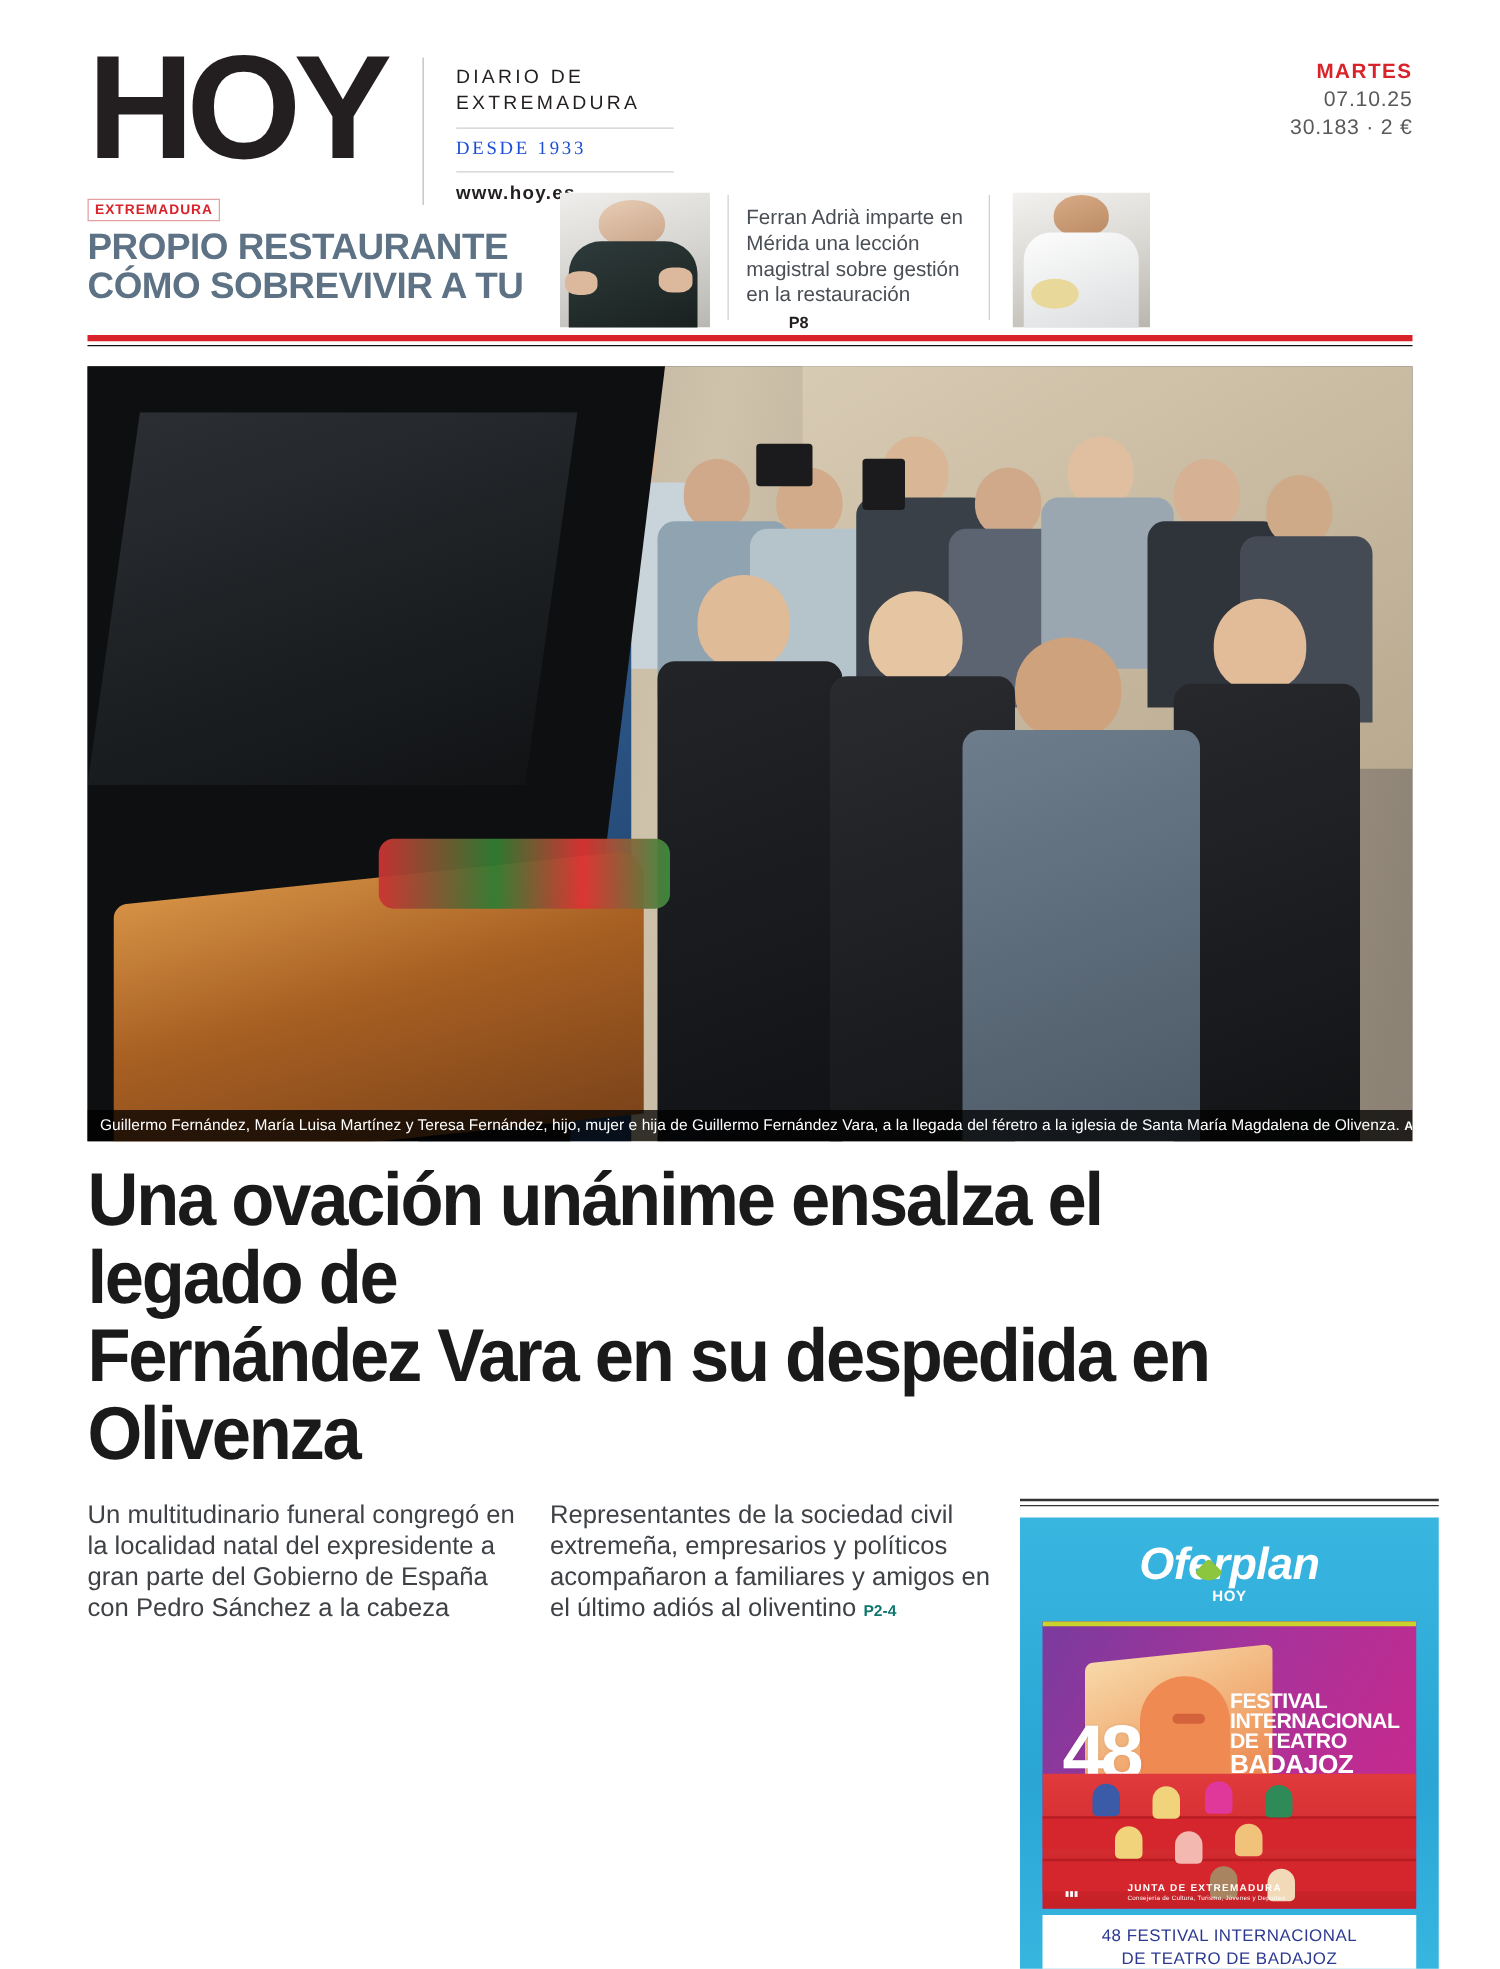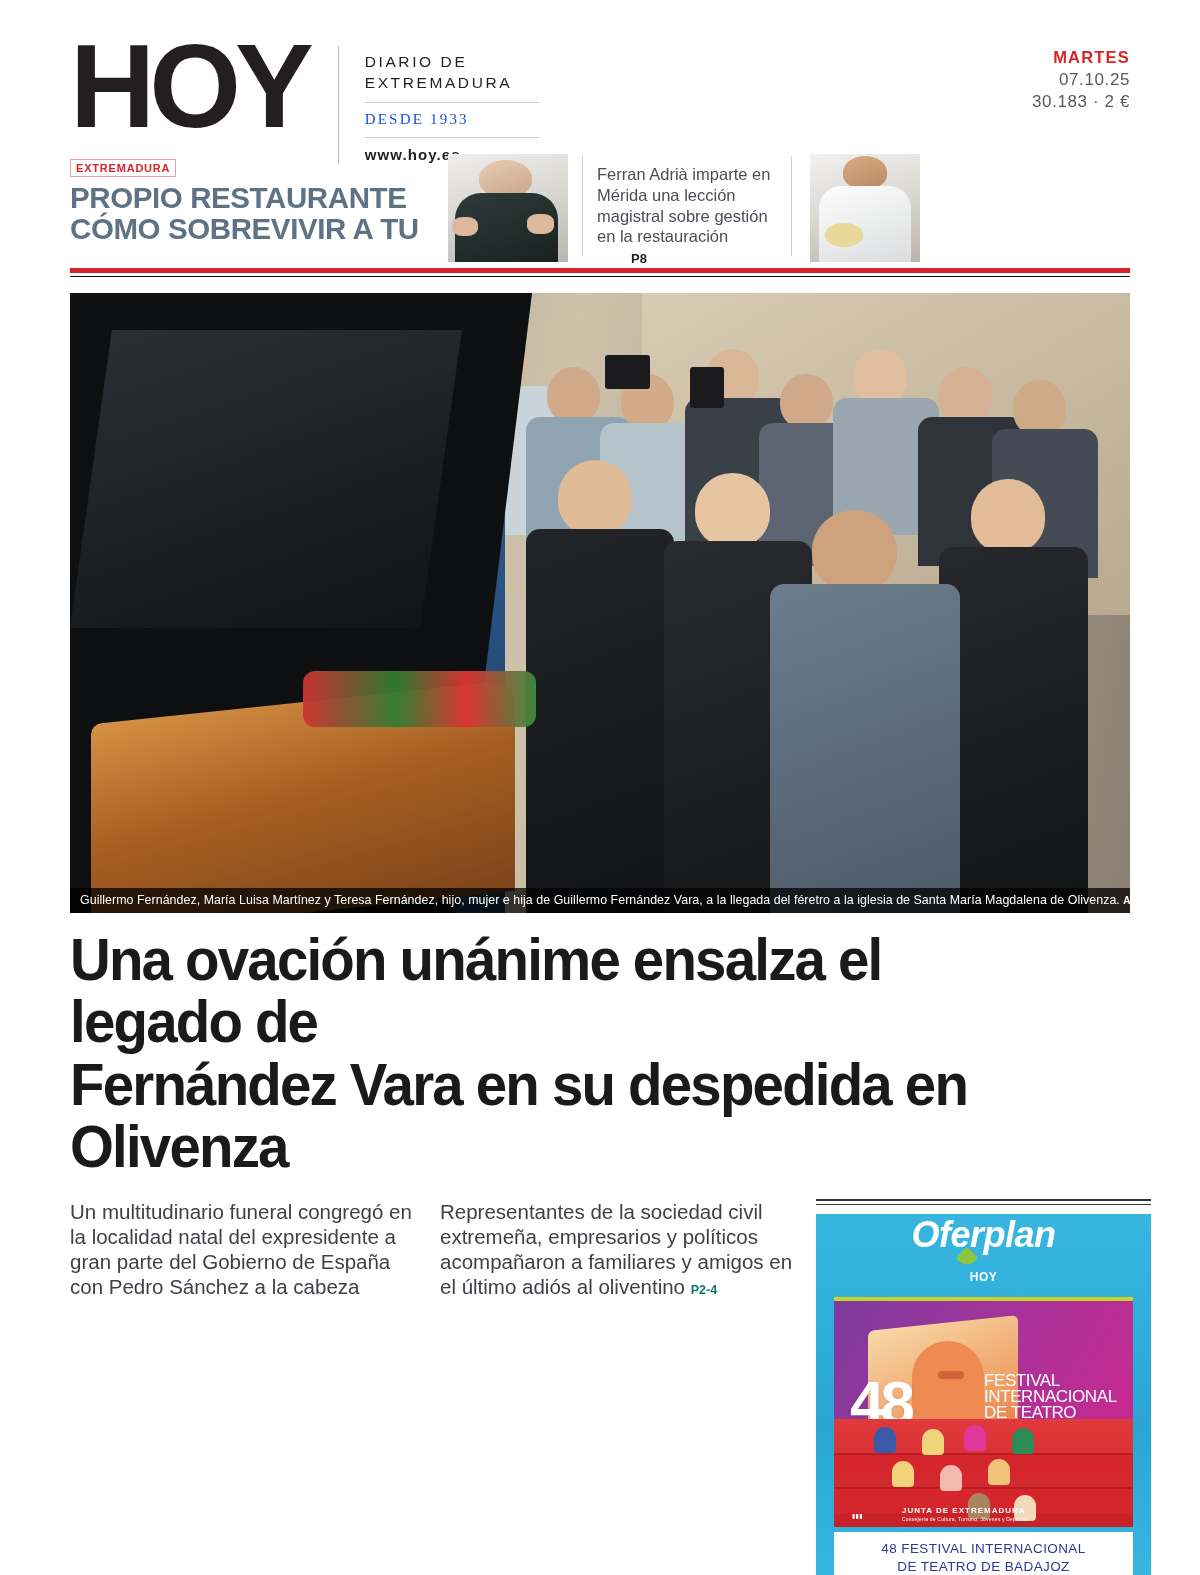--- a/index.html
+++ b/index.html
@@ -113,39 +113,39 @@
   .sub-col { width: 356px; }
   .sub-col.second { margin-left: 14px; }
   .sub-col p { font-size: 20.5px; line-height: 1.22; color: #3e4145; }
 
   .ad-col { width: 345px; margin-left: 20px; position: relative; }
   .ad-rule-top { height: 2px; background: #333; }
   .ad-rule-top2 { height: 1px; background: #333; margin-top: 3px; }
 
   .ad-box { margin-top: 9px; width: 335px; height: 385px; position: relative; overflow: hidden;
             background: linear-gradient(180deg,#38b6e0 0%, #2aa5d4 55%, #39b9e2 100%); }
-  .oferplan { position:absolute; top: 0; left:0; right:0; text-align:center;
+  .oferplan { position:absolute; top: 16px; left:0; right:0; text-align:center;
               font-size: 36px; font-style: italic; font-weight: bold; color:#fff; letter-spacing:-0.5px;}
   .oferplan-hoy { position:absolute; top:56px; left:0; right:0; text-align:center;
                   font-size: 12px; font-weight: bold; color:#fff; letter-spacing:0.5px;}
   .ofer-pin { position:absolute; top:36px; left:143px; width:16px;height:16px;
               background:#8cc63f; transform: rotate(45deg); border-radius: 3px 3px 12px 3px;}
   .poster { position:absolute; top:83px; left:18px; width:299px; height:230px; overflow:hidden;
             background: linear-gradient(120deg,#7a3b9e 0%, #a8339a 45%, #d1268a 100%); }
   .poster-top-line { position:absolute;top:0;left:0;right:0;height:4px;background:#c9d32b;}
   .poster-mask { position:absolute; left:34px; top:26px; width:150px; height:128px;
                  background: linear-gradient(160deg,#f7d9a8 0%, #f0a36a 60%, #e8743f 100%);
                  transform: skewY(-6deg); border-radius: 6px;}
   .poster-mask2 { position:absolute; left:78px; top:44px; width:72px; height:100px;
                   background:#ef8a52; border-radius: 36px 36px 30px 30px;}
   .poster-eye { position:absolute; left:104px; top:74px; width:26px;height:8px;background:#d4623a;border-radius:4px;}
   .poster-48 { position:absolute; left:16px; top:70px; font-size:62px; font-weight:bold;color:#fff;
                letter-spacing:-4px; text-shadow: 0 0 3px rgba(0,0,0,.1);}
-  .poster-ttl { position:absolute; left:150px; top:56px; width:145px; color:#fff; font-weight:normal;
-                font-size:17px; line-height:0.95; letter-spacing:-0.4px;margin-top:20px;}
+  .poster-ttl { position:absolute; left:150px; top:56px; width:145px; color:#fff; font-weight:bold;
+                font-size:17px; line-height:0.95; letter-spacing:-0.4px;}
   .poster-ttl .big { font-size:21px; display:block; margin-top:1px;}
   .poster-dates { position:absolute; left:150px; top:128px; font-size:7px; color:#fff; letter-spacing:0.5px;}
   .stage { position:absolute; left:0; right:0; bottom:0; height:108px;
            background: linear-gradient(180deg,#e03a3c 0%, #c62027 100%); }
   .seatrow { position:absolute; left:0; right:0; height:26px; background:#d5262d; border-top:2px solid #b81d24;}
   .head-dot { position:absolute; width:22px;height:26px;border-radius:11px 11px 4px 4px;}
   .junta { position:absolute; left:18px; bottom:8px; font-size:6px; color:#fff; letter-spacing:0.3px;}
   .junta2 { position:absolute; left:68px; bottom:12px; font-size:8px; color:#fff; letter-spacing:1px; font-weight:bold;margin-top:32px;}
   .junta3 { position:absolute; left:68px; bottom:5px; font-size:5px; color:#fff; letter-spacing:0.2px;}
   .ad-caption { position:absolute; left:18px; top:318px; width:299px; height:52px; background:#fff;

